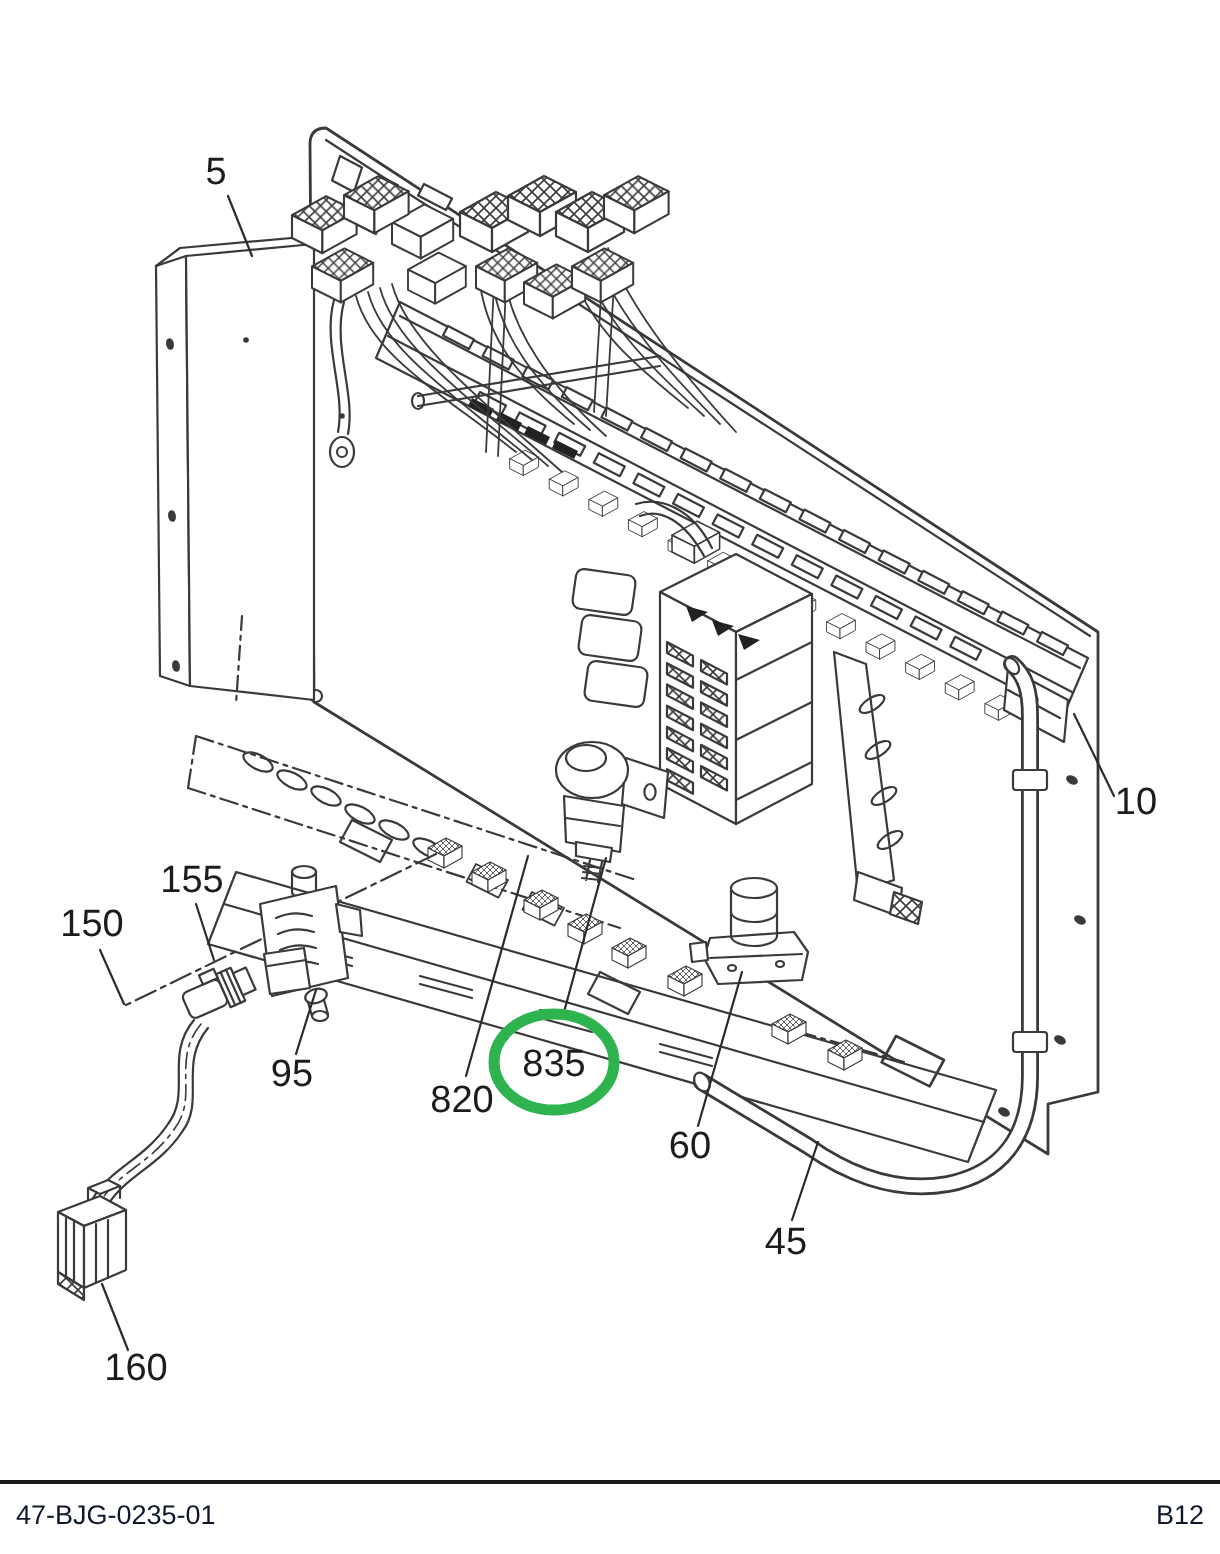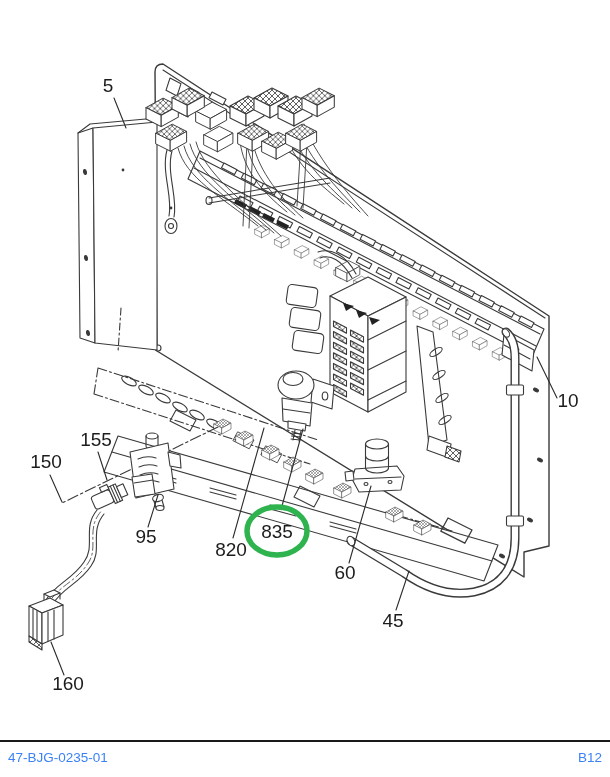--- a/index.html
+++ b/index.html
@@ -24,21 +24,21 @@
     background:#1a1a1a;
   }
   .footer-bar{
     position:absolute;
     left:0;right:0;
     top:750px;
     display:flex;
     justify-content:space-between;
     padding:0 8px;
     font-size:13.5px;
-    color:#3b82f6;
+    color:#0f172a;
   }
 </style>
 </head>
 <body>
 
 <div class="page">
 
 <svg width="610" height="740" viewBox="0 0 610 740">
   <defs>
     <pattern id="xh" width="6" height="6" patternUnits="userSpaceOnUse">

